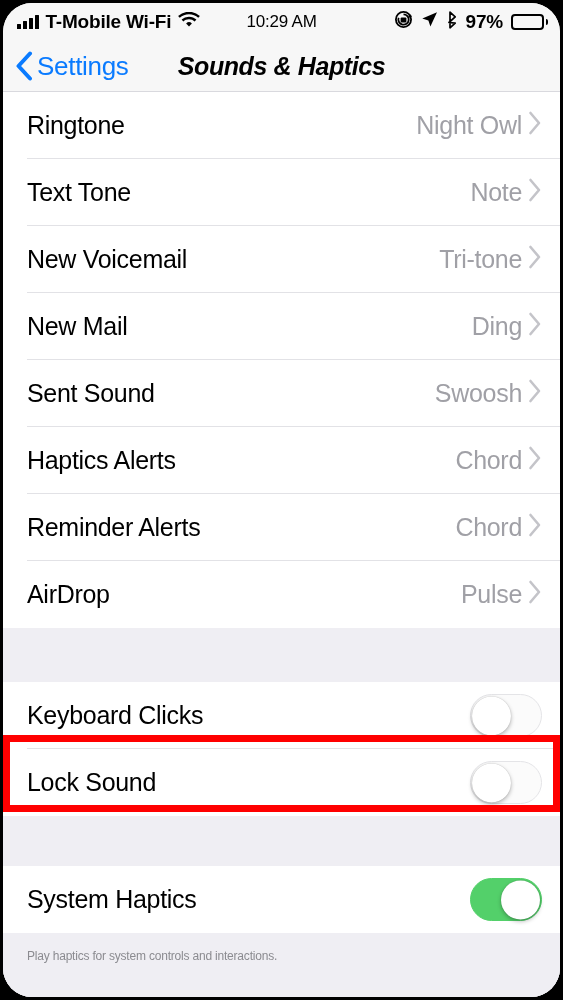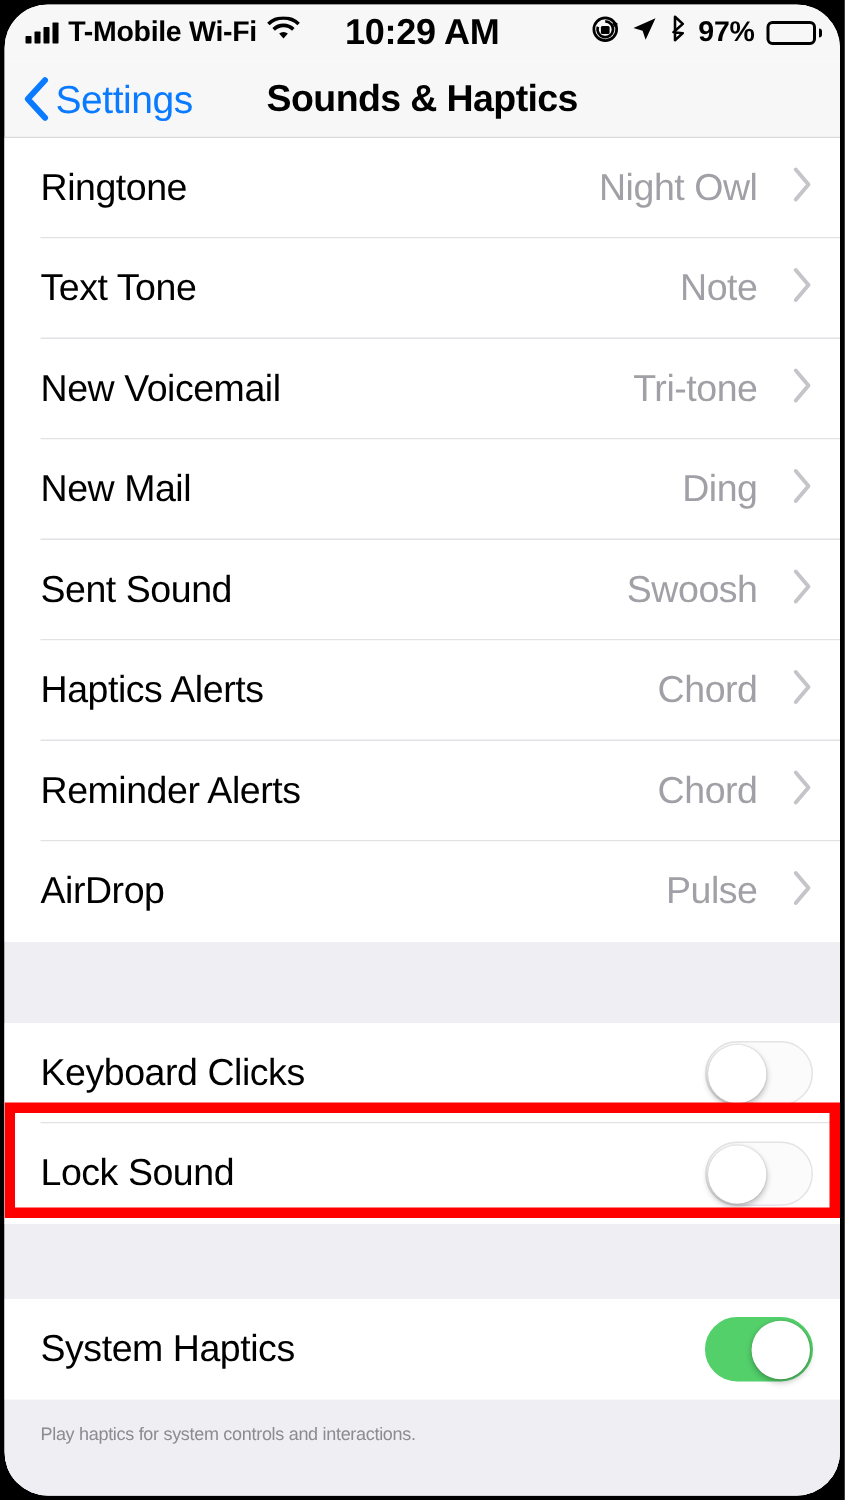--- a/index.html
+++ b/index.html
@@ -26,21 +26,21 @@
     display:flex;
     align-items:center;
     padding:0 12px 0 14px;
     font-size:19px;
     font-weight:bold;
     color:#000;
     letter-spacing:-0.2px;
   }
   .sb-left  { display:flex; align-items:center; gap:7px; }
   .sb-mid   { position:absolute; left:0; right:0; text-align:center;
-              font-size:24px; font-weight:bold; pointer-events:none; }
+              font-size:17px; font-weight:normal; pointer-events:none; }
   .sb-right { margin-left:auto; display:flex; align-items:center; gap:8px; }
 
   .bars { display:flex; align-items:flex-end; gap:2.5px; height:14px; }
   .bars i { display:block; width:3.5px; background:#000; border-radius:0.5px; }
   .bars i:nth-child(1){ height:5px; }
   .bars i:nth-child(2){ height:8px; }
   .bars i:nth-child(3){ height:11px; }
   .bars i:nth-child(4){ height:14px; }
 
   .battery { display:flex; align-items:center; }
@@ -66,20 +66,21 @@
   .back {
     display:flex; align-items:center; gap:4px;
     color:#0a7bff; font-size:26px; letter-spacing:-0.3px;
     cursor:pointer;
   }
   .back svg { display:block; }
   .nav-title {
     position:absolute; left:0; right:0; text-align:center;
     font-size:25px; font-weight:bold; color:#000; letter-spacing:-0.4px;
     pointer-events:none;
+    font-style:italic;
   }
 
   
   .scroll { background:#efeef3; }
   .group  { background:#ffffff; }
   .sep-top { height:1px; background:#d9d9de; }
 
   .row {
     position:relative;
     display:flex; align-items:center;
@@ -91,21 +92,21 @@
   .row .sep {
     position:absolute; left:24px; right:0; bottom:0;
     height:1px; background:#e2e2e6;
   }
   .row:last-child .sep { display:none; }
 
   .row .label {
     font-size:25px; color:#000; letter-spacing:-0.3px;
   }
   .row .right {
-    margin-left:auto; display:flex; align-items:flex-start; gap:23px;
+    margin-left:auto; display:flex; align-items:flex-start; gap:6px;
   }
   .row .value {
     font-size:25px; color:#a0a0a6; letter-spacing:-0.3px;
   }
   .chev { display:block; }
 
   .gap { height:54px; background:#efeef3; }
   .gap.small { height:50px; }
 
   

